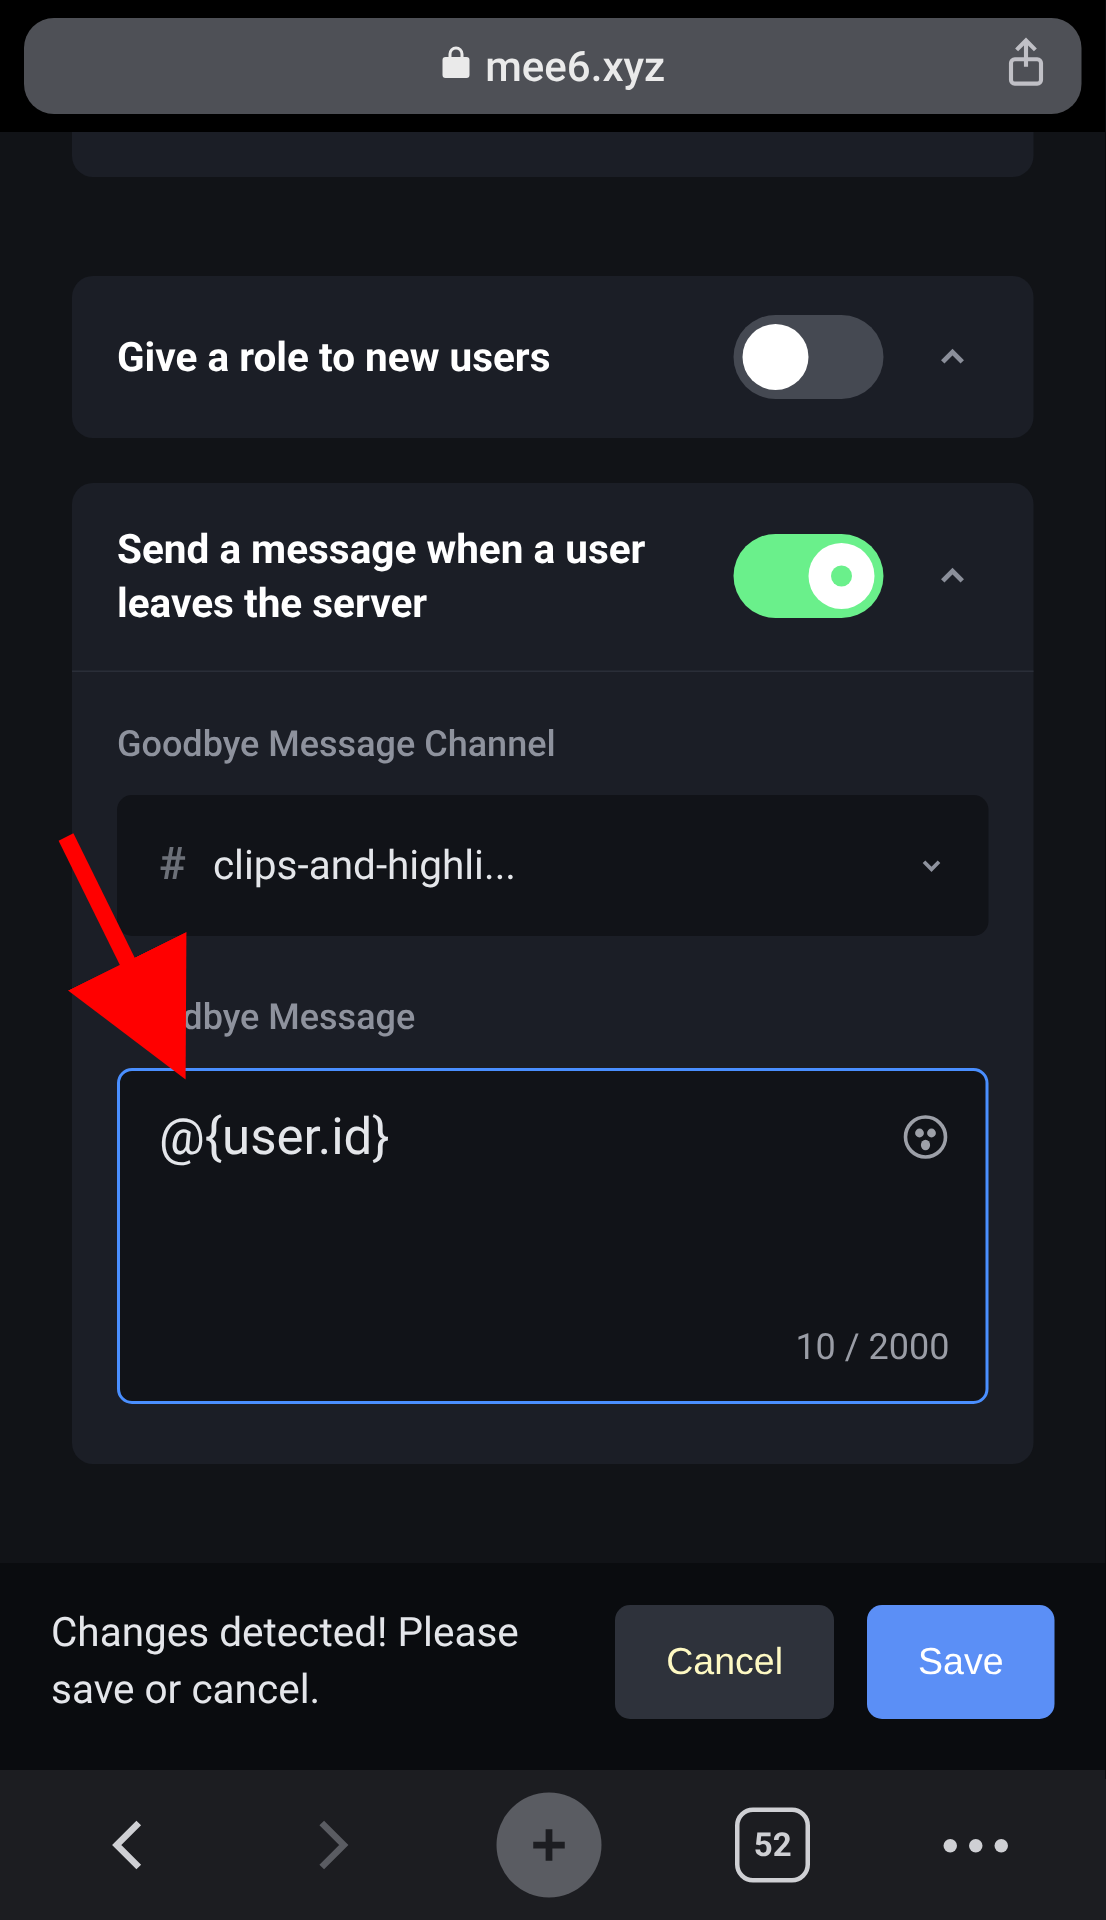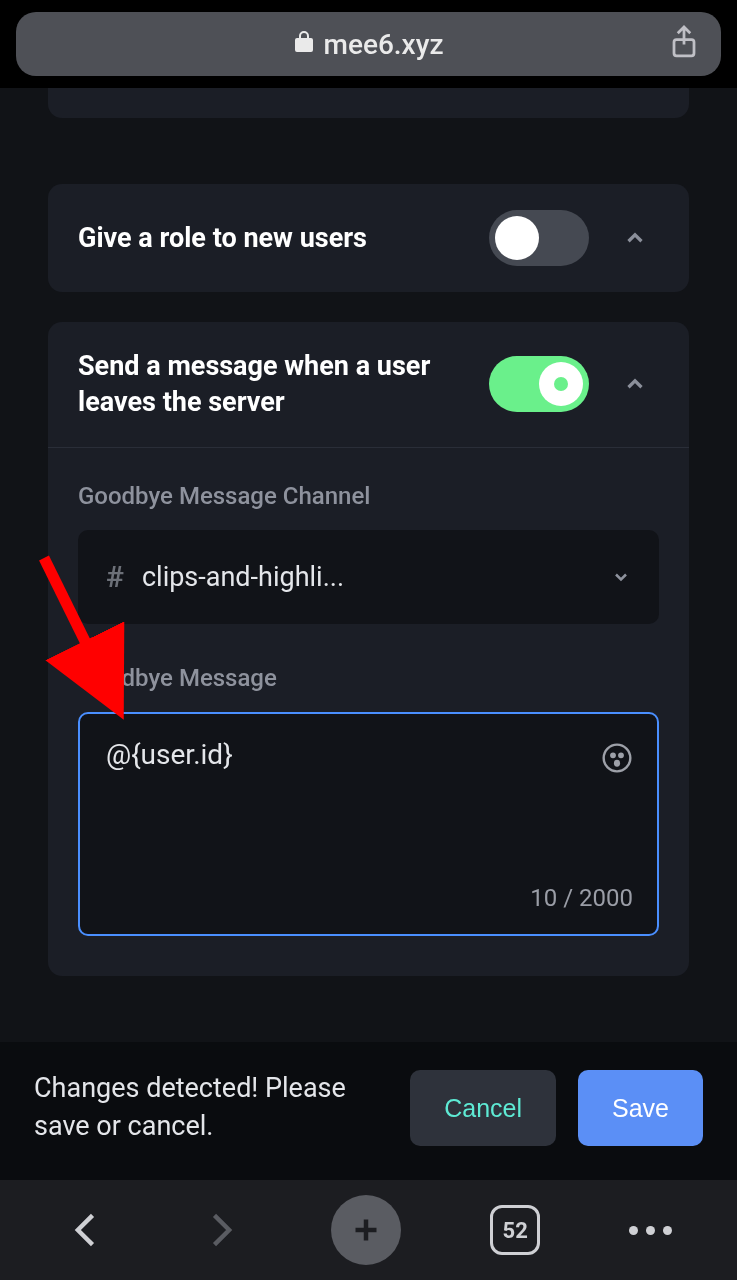--- a/index.html
+++ b/index.html
@@ -148,21 +148,21 @@
   .message-box {
     border: 2px solid #4a8fff;
     border-radius: 10px;
     background: #111318;
     height: 224px;
     position: relative;
     padding: 24px 26px;
   }
   .message-text {
     color: #e4e6ea;
-    font-size: 28px;
+    font-size: 34px;
   }
   .emoji-btn {
     position: absolute;
     top: 28px;
     right: 24px;
     color: #9da0a8;
   }
   .counter {
     position: absolute;
     right: 24px;
@@ -191,21 +191,21 @@
   }
   .btn {
     border: none;
     border-radius: 10px;
     font-size: 25px;
     font-weight: 500;
     height: 76px;
     padding: 0 34px;
     cursor: pointer;
   }
-  .btn-cancel { background: #2e323b; color: #5eead4; }
+  .btn-cancel { background: #2e323b; color: #fef9c3; }
   .btn-save   { background: #5b8ff6; color: #fff; }
   .bottom-bar {
     height: 100px;
     background: #1c1d21;
     display: flex;
     align-items: center;
     justify-content: space-around;
     padding: 0 20px;
   }
   .nav-btn { color: #cfd0d4; display:flex; align-items:center; justify-content:center; }

